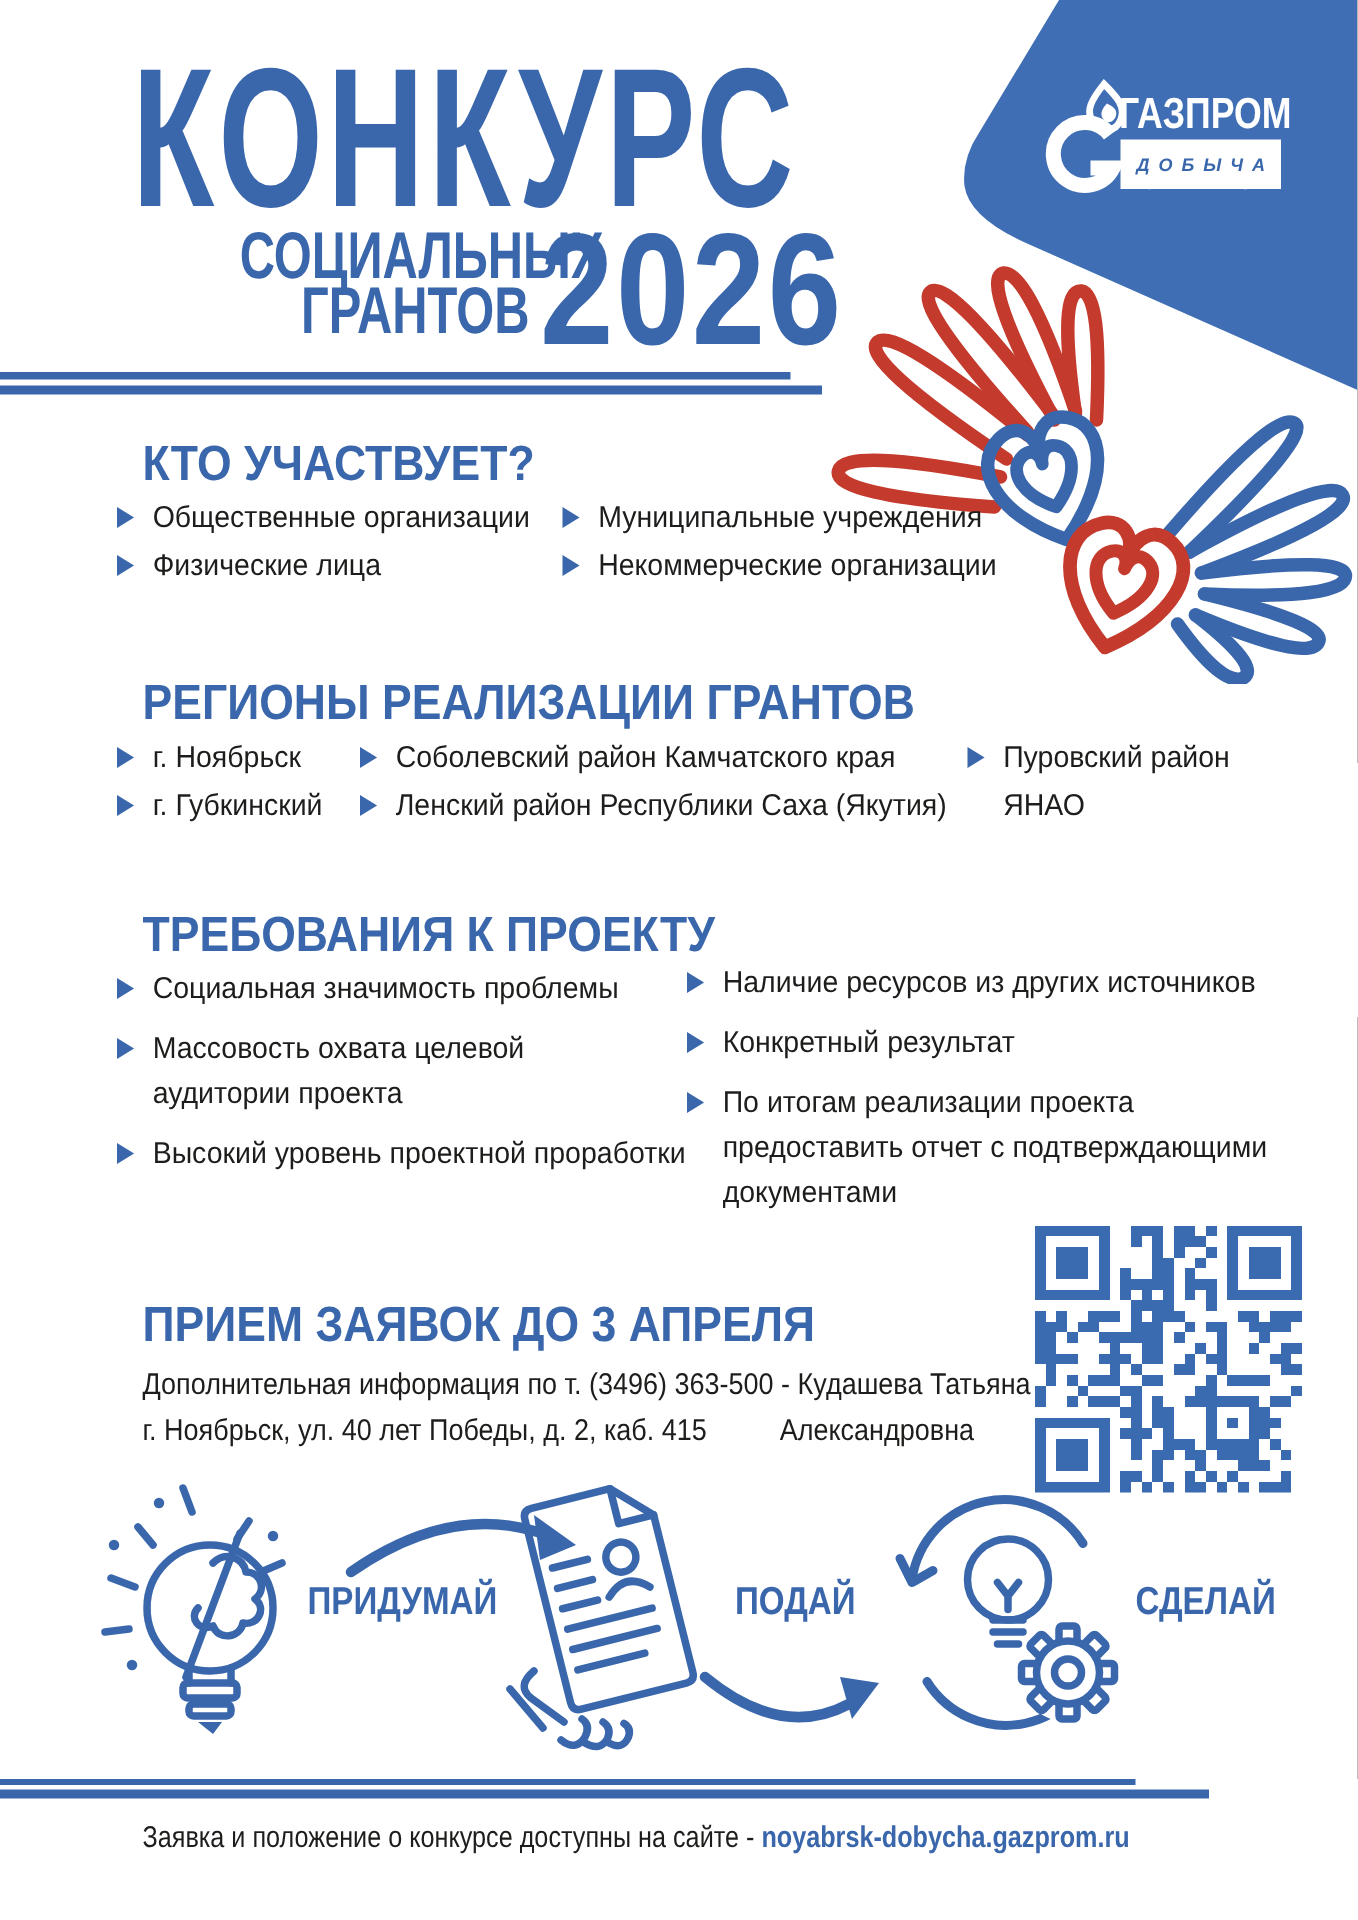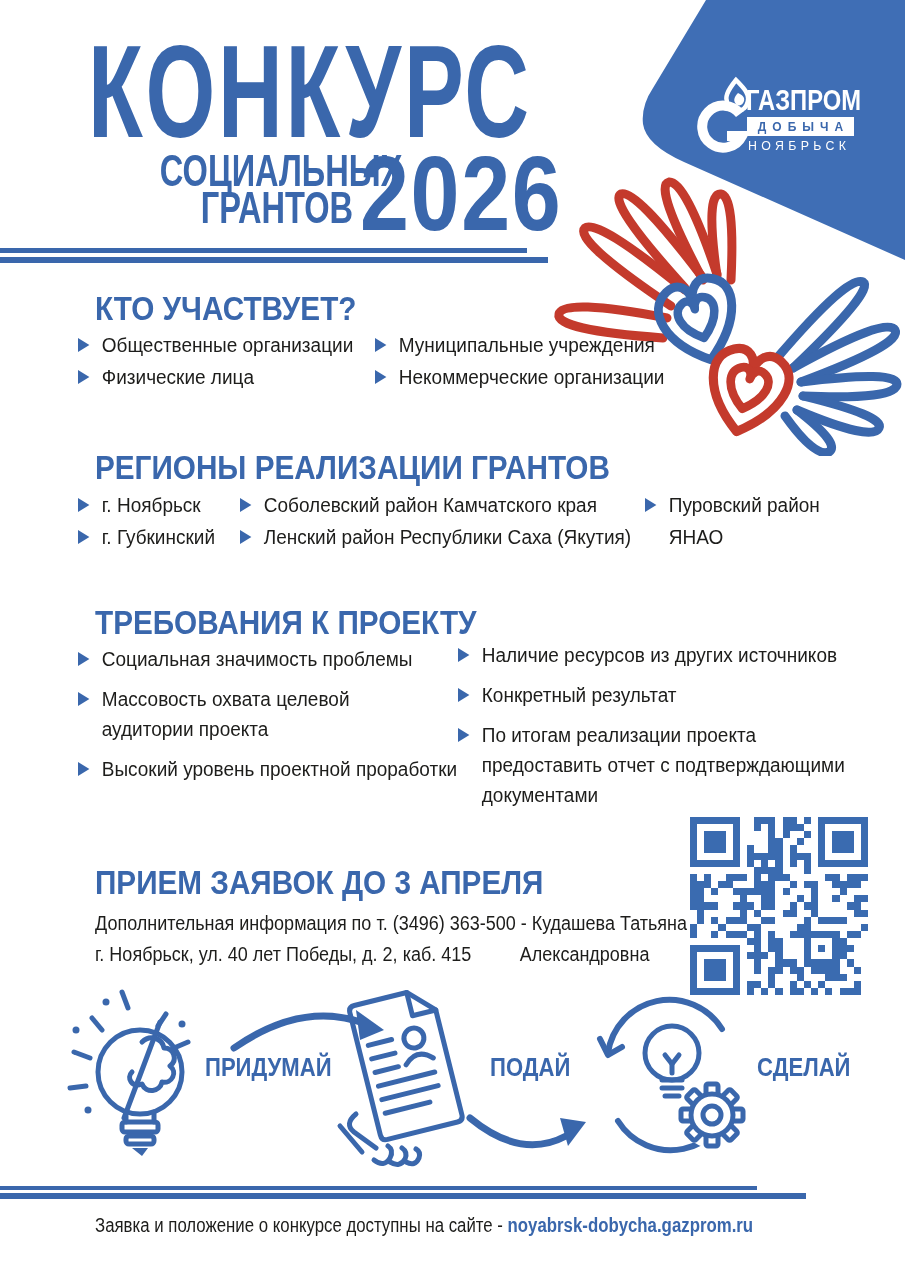--- a/index.html
+++ b/index.html
@@ -23,28 +23,28 @@
   .subtitle{
     left:92px;top:152px;width:261px;text-align:right;font-size:44px;line-height:37px;
     font-weight:bold;color:var(--blue);transform:scaleX(.74);transform-origin:100% 0;white-space:nowrap;
   }
   .year{
     left:360px;top:140px;font-size:106px;font-weight:bold;color:var(--blue);
     line-height:1;transform:scaleX(.83);transform-origin:0 0;letter-spacing:2px;
   }
   .rule{position:absolute;background:var(--blue);}
   
-  .logo{left:694px;top:68px;width:175px;height:100px;}
+  .logo{left:694px;top:44px;width:175px;height:100px;}
   .lg-brand{
     position:absolute;left:52px;top:16px;font-size:29px;font-weight:bold;color:#fff;
     transform:scaleX(.82);transform-origin:0 0;white-space:nowrap;letter-spacing:0px;
   }
   .lg-box{
-    position:absolute;left:53px;top:49px;width:107px;height:19px;background:#fff;
-    display:flex;align-items:center;justify-content:center;
+    position:absolute;left:53px;top:49px;width:107px;height:33px;background:#fff;
+    display:flex;align-items:center;justify-content:center;font-style:italic;
   }
   .lg-box span{font-size:12px;font-weight:bold;color:var(--blue);letter-spacing:6px;margin-right:-6px;white-space:nowrap;}
   .lg-city{
     position:absolute;left:54px;top:70px;font-size:13px;color:#fff;letter-spacing:4.6px;white-space:nowrap;
     transform:scaleX(.95);transform-origin:0 0;
   }
   
   .h2{
     position:absolute;margin:0;font-size:33px;font-weight:bold;color:var(--blue);
     transform:scaleX(.9);transform-origin:0 0;white-space:nowrap;line-height:1;

